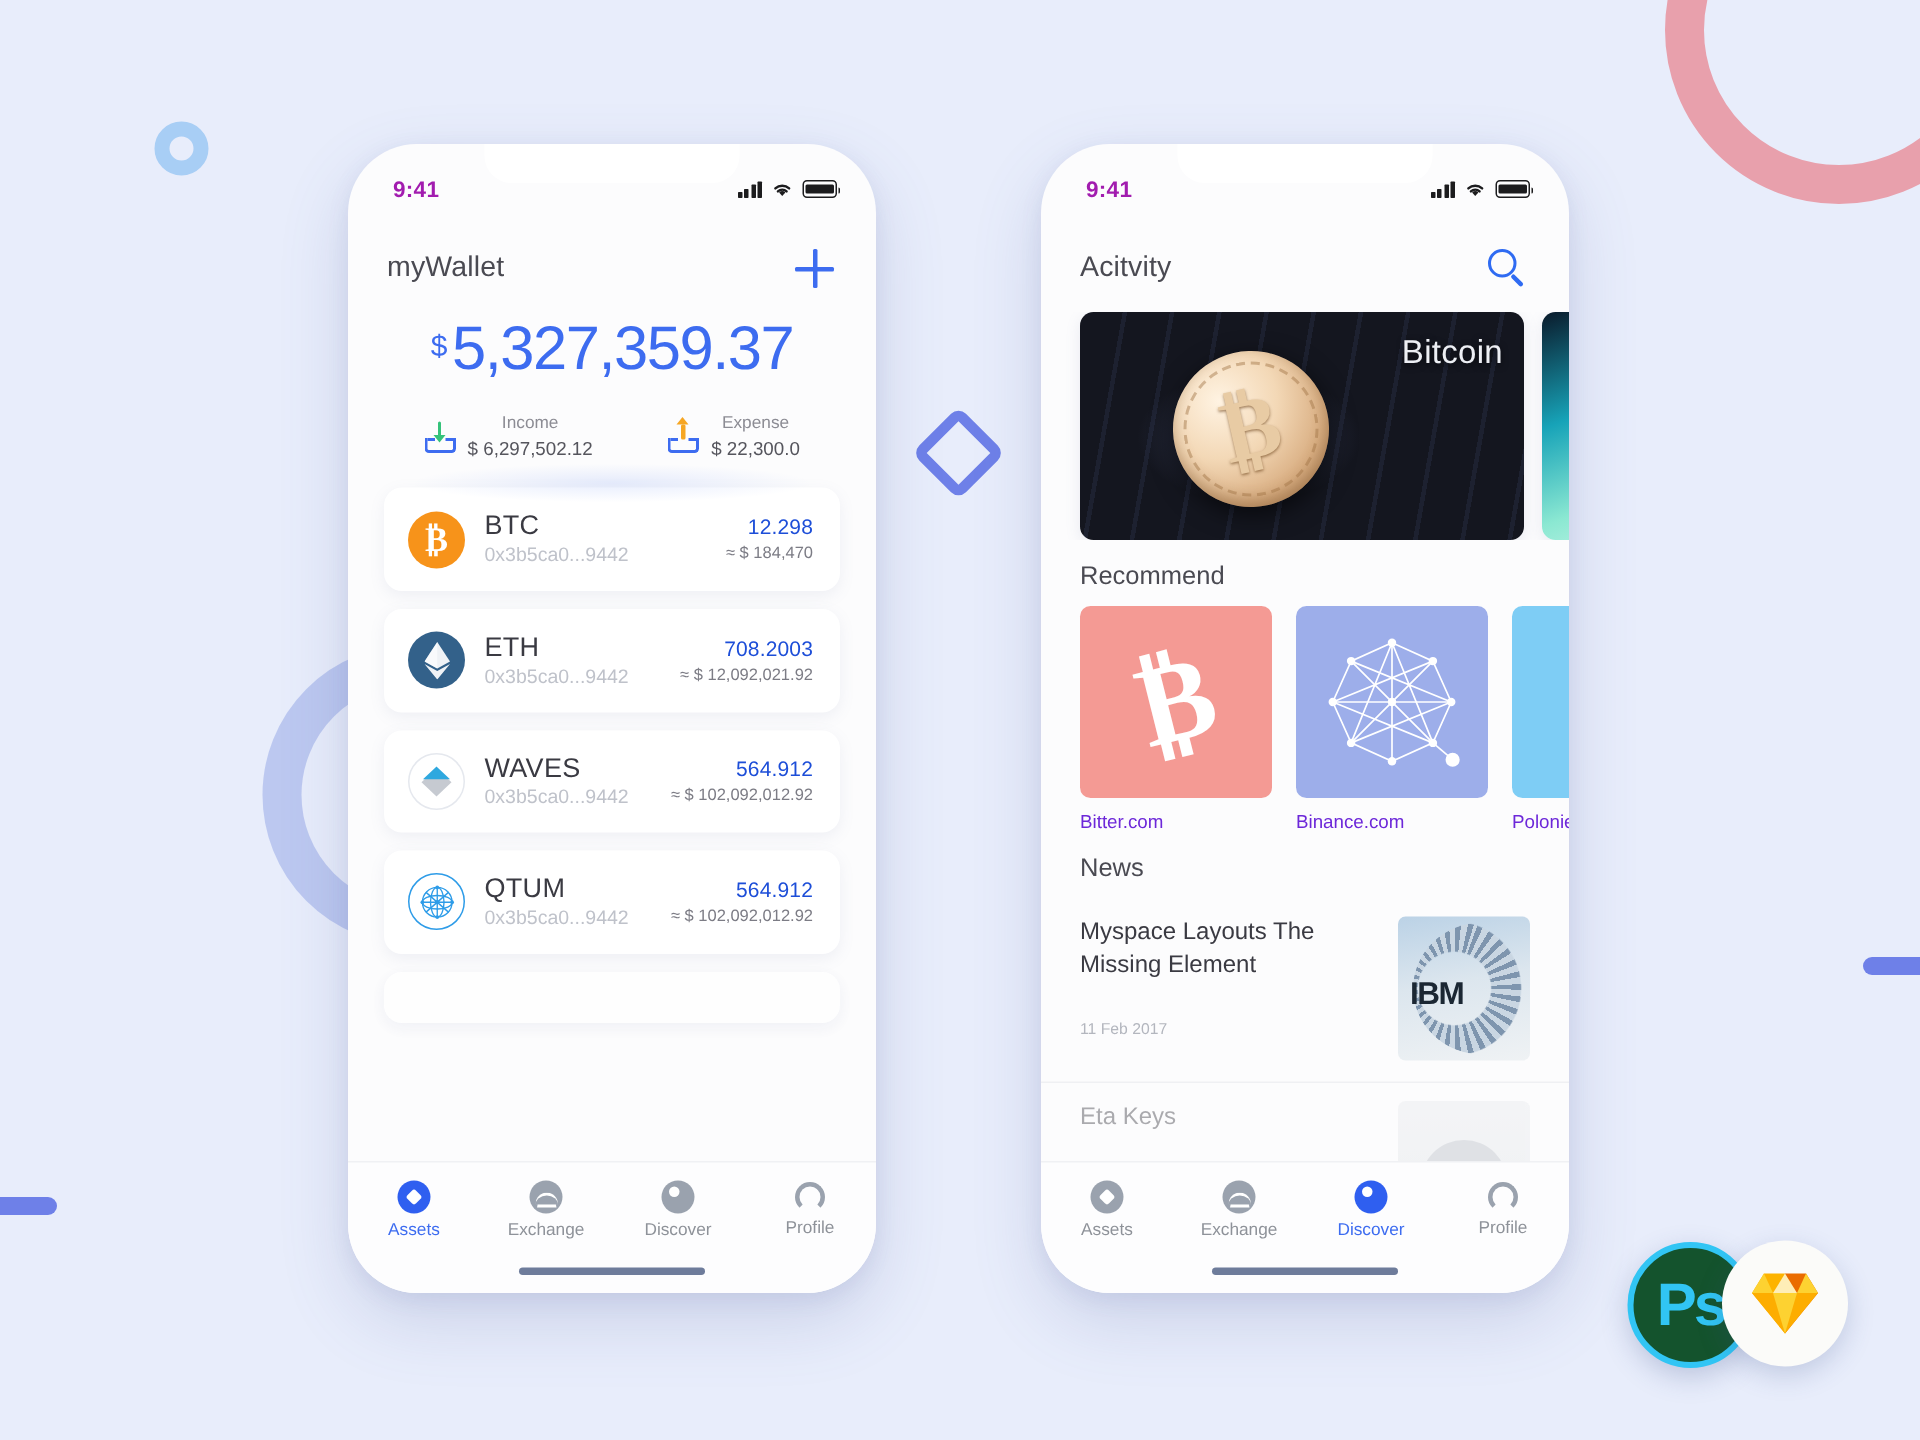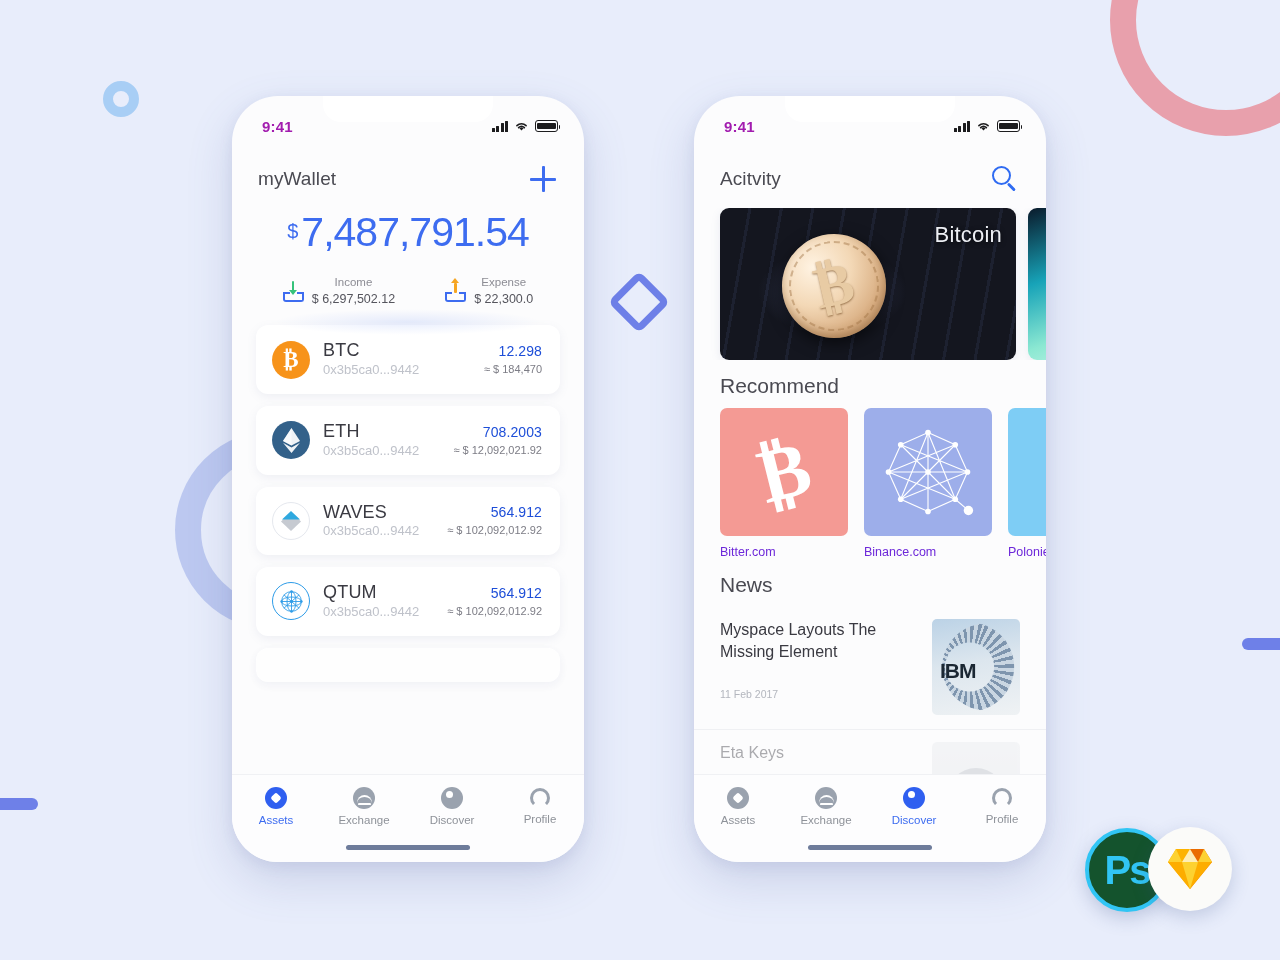--- a/index.html
+++ b/index.html
@@ -247,21 +247,21 @@
     content:""; position:absolute; inset:7px; border-radius:50%;
     border:2px dashed rgba(160,115,70,.45);
   }
   .kbd-coin span{
     font-family:"Liberation Serif", serif; font-size:58px; font-weight:bold;
     color:#E8CBA4; text-shadow:0 1px 2px rgba(120,80,40,.7); line-height:1;
   }
   .activity-card.aurora{
     background:linear-gradient(160deg,#0A1A2B 0%, #17A3B8 30%, #8BE8D2 55%, #D8F7EE 78%, #2A7FA8 100%);
   }
-  .section-title { font-size:21px; color:#4A4A52; padding:14px 26px 10px; }
+  .section-title { font-size:17px; color:#4A4A52; padding:14px 26px 10px; }
 
   .rec-row { display:flex; gap:16px; padding-left:26px; overflow:hidden; }
   .rec-item { flex:none; width:128px; cursor:pointer; }
   .rec-tile {
     width:128px; height:128px; border-radius:7px;
     display:flex; align-items:center; justify-content:center;
   }
   .rec-tile.bitter  { background:#F49A94; }
   .rec-tile.binance { background:#9DAEEA; }
   .rec-tile.polo    { background:#7ECDF5; }
@@ -356,21 +356,21 @@
   </div>
 
   <div class="title-row">
     <div class="page-title">myWallet</div>
     <div class="plus-btn"></div>
   </div>
 
   <div class="balance-wrap">
     <div class="balance-line">
       <span class="currency">$</span>
-      <span class="balance">7,487,791.54</span>
+      <span class="balance">5,327,359.37</span>
     </div>
     <div class="balance-glow"></div>
 
     <div class="io-row">
       <div class="io-item">
         <span class="tray in">
             <i class="arw"></i>
             <i class="box"></i>
           </span>
         <span class="io-text">

